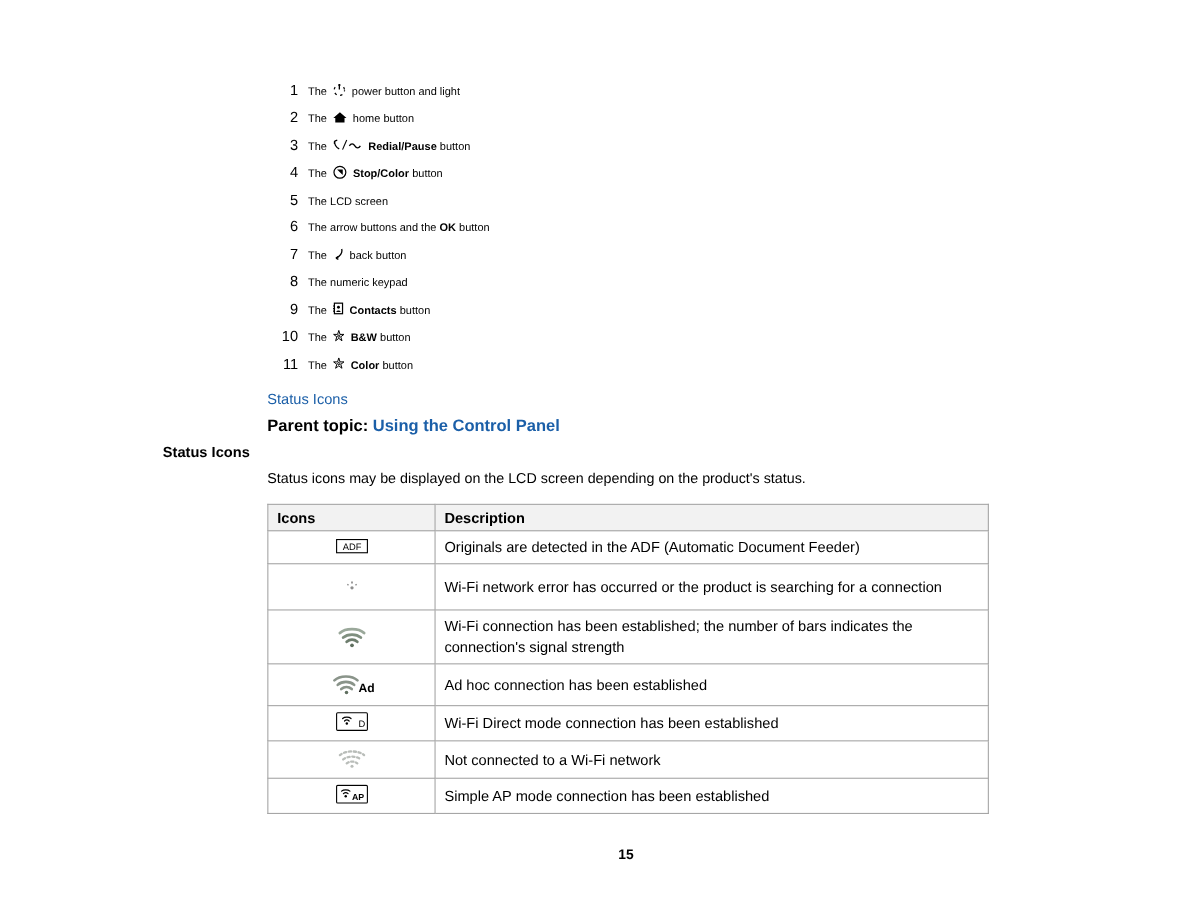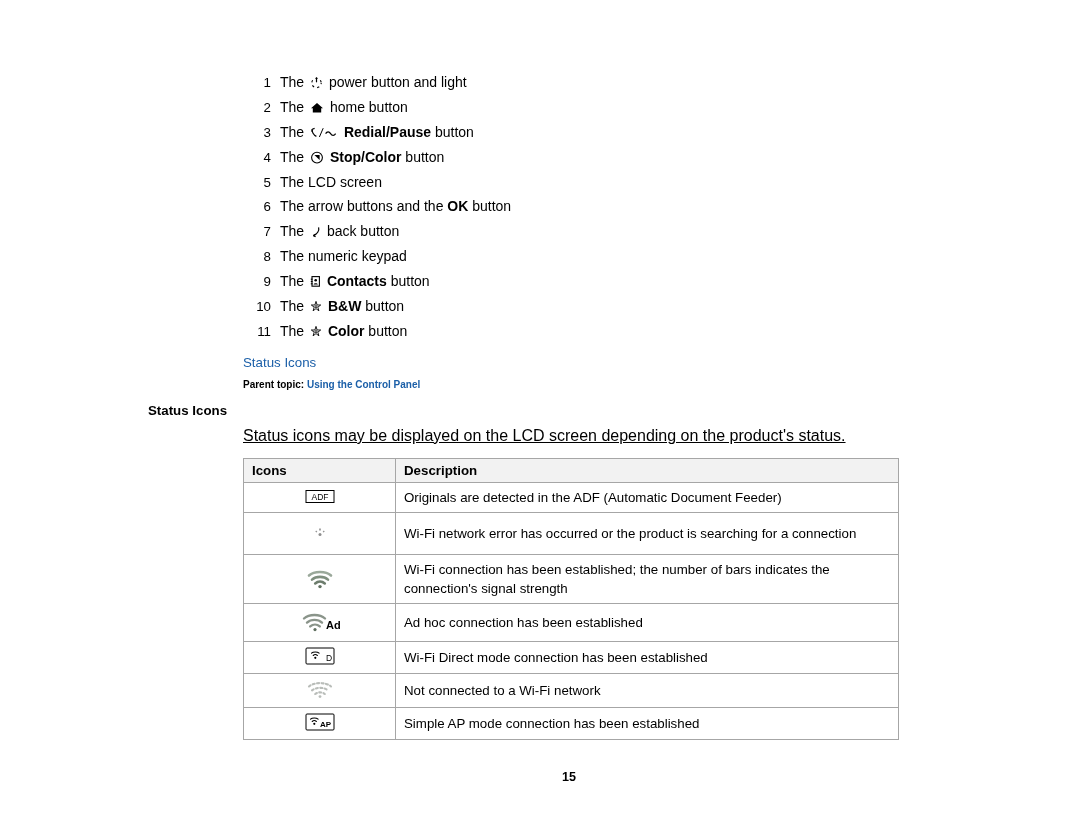--- a/index.html
+++ b/index.html
@@ -37,56 +37,55 @@
   .legend-num {
     width: 37px;
     text-align: right;
     padding-right: 9px;
     flex: 0 0 auto;
     font-size: 13.3px;
     color: #000;
   }
   .legend-text {
     white-space: nowrap;
-    font-size: 14px;
+    font-size: 10px;
   }
   .legend-text b { font-weight: bold; }
 
   .ic {
     display: inline-block;
     vertical-align: -2px;
     margin: 0 2px;
   }
   .ic svg { display: block; }
 
   
   .link-line {
     position: absolute;
     left: 243px;
     font-size: 13.3px;
     color: #1b5fa8;
   }
   .link-status-icons { top: 355px; }
-  .parent-topic { top: 379px; left: 243px; font-size: 10px; font-weight: bold; color:#000; }
+  .parent-topic { top: 379px; left: 243px; font-size: 15px; font-weight: bold; color:#000; }
   .parent-topic .lnk { color: #1b5fa8; font-weight: bold; }
 
   .section-heading {
     position: absolute;
     left: 148px;
     top: 403px;
     font-size: 13.3px;
     font-weight: bold;
   }
 
   .intro-text {
     position: absolute;
     left: 243px;
     top: 427px;
-    font-size: 16px;
-    text-decoration: underline;
+    font-size: 13px;
   }
 
   
   table.status-table {
     position: absolute;
     left: 243px;
     top: 458px;
     width: 656px;
     border-collapse: collapse;
     font-size: 13.3px;

